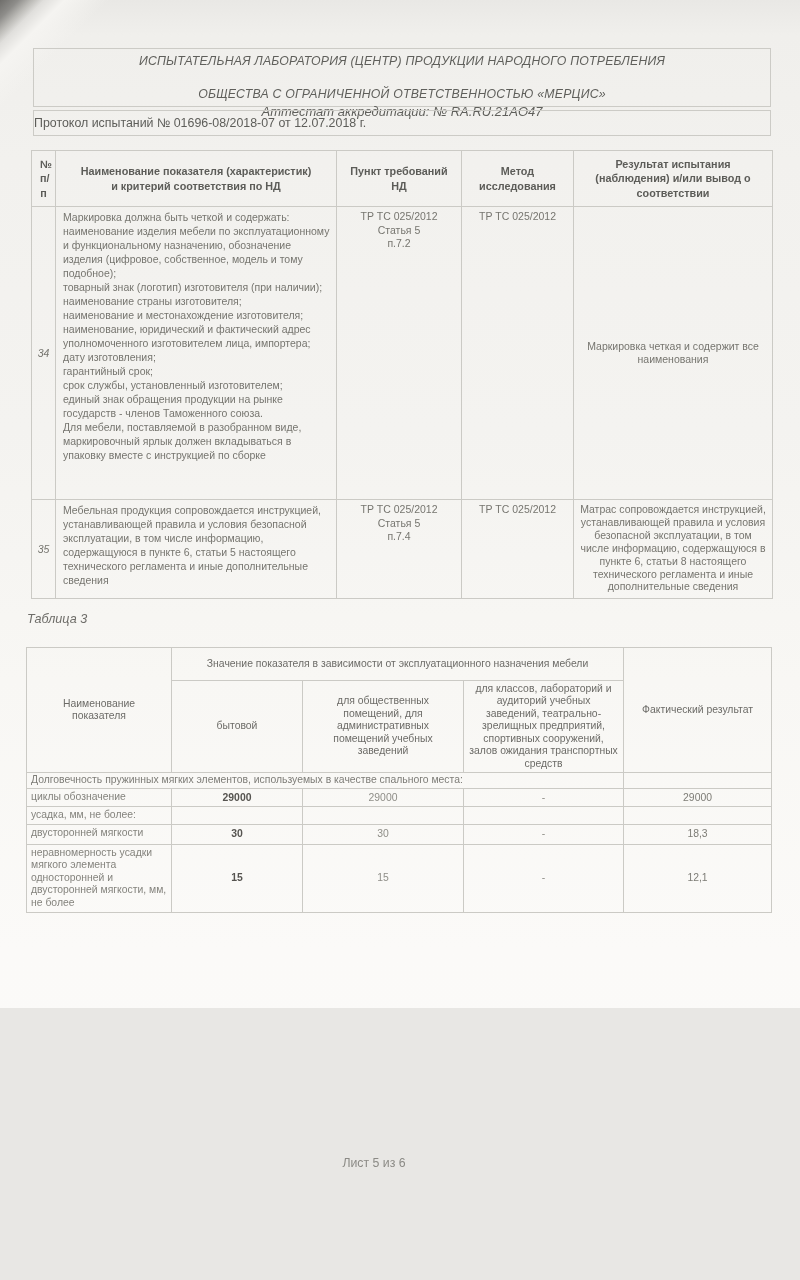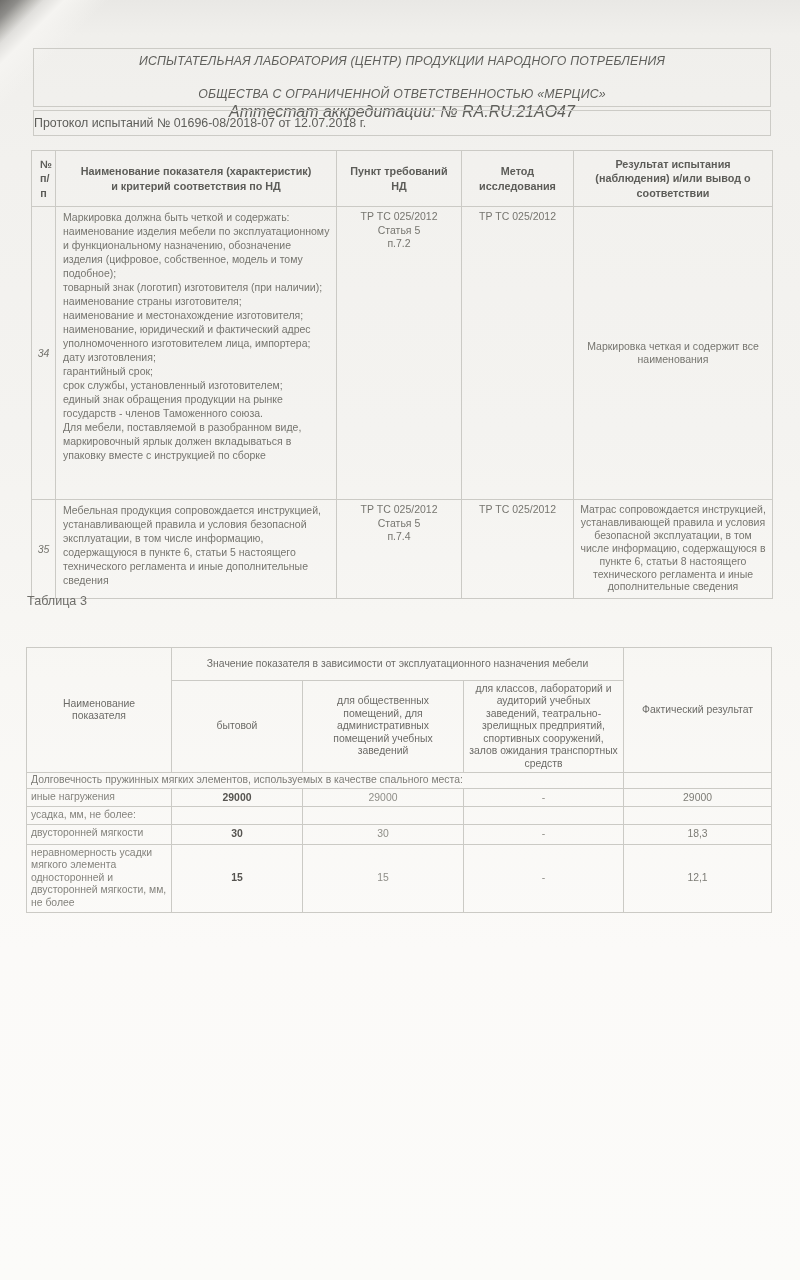--- a/index.html
+++ b/index.html
@@ -3,38 +3,38 @@
 <meta charset="utf-8">
 <style>
   html,body{margin:0;padding:0;}
   body{
     width:800px;height:1280px;
     font-family:"Liberation Sans", sans-serif;
     background:#e8e7e4;
     overflow:hidden;
   }
   .page{
-    position:relative;width:800px;height:1280px;
+    position:relative;width:800px;height:1008px;
     background:linear-gradient(180deg,#e9e8e5 0px,#f0efec 35px,#f2f1ee 160px,#f4f3f0 430px,#f8f7f4 680px,#fbfaf8 950px,#fbfbf9 1280px);
   }
   
   .fold{
     position:absolute;top:0;left:0;width:130px;height:130px;
     background:linear-gradient(135deg,#6f6e6b 0%,#8d8c89 7%,#b9b8b4 12%,#e0dfdc 17%,#f5f4f1 25%,rgba(245,244,241,0) 42%);
     pointer-events:none;
   }
   .hdr-box{
     position:absolute;left:33px;top:48px;width:736px;height:57px;
     border:1px solid #ccCBc6;border-color:#cccbc6;
     text-align:center;color:#5f5f5b;
     font-style:italic;
   }
   .hdr-line{font-size:12.3px;line-height:16px;font-weight:400;letter-spacing:.2px;margin-top:17px;}
   .hdr-line.first{margin-top:4px;}
-  .hdr-accr{font-size:16px;line-height:16px;margin-top:2px;}
+  .hdr-accr{font-size:13px;line-height:16px;margin-top:2px;}
   .protocol-box{
     position:absolute;left:33px;top:110px;width:736px;height:24px;
     border:1px solid #cccbc6;
     text-align:left;font-size:12.4px;line-height:24px;color:#5d5d59;
   }
   table{border-collapse:collapse;table-layout:fixed;position:absolute;}
   .t1{left:31px;top:150px;width:741px;}
   .t3{left:26px;top:647px;width:745px;}
   td,th{border:1px solid #cbcac5;padding:2px 5px;vertical-align:top;box-sizing:border-box;}
   .t1 th{
@@ -44,21 +44,21 @@
   .t1 td{font-size:10.5px;color:#76756f;}
   .row34 td{height:293px;}
   .row35 td{height:99px;}
   .cell-num{text-align:center;vertical-align:middle;color:#6e6d68;font-style:italic;}
   .cell-ind{white-space:pre-line;line-height:14px;padding-left:7px;padding-top:3px;color:#7b7a74;}
   .cell-req{white-space:pre-line;text-align:center;line-height:13.5px;padding-top:3px;color:#6f6e69;}
   .cell-met{text-align:center;line-height:13.5px;padding-top:3px;color:#6f6e69;}
   .cell-res-mid{text-align:center;vertical-align:middle;line-height:13.5px;color:#6f6e69;}
   .cell-res-top{text-align:center;vertical-align:top;line-height:12.9px;padding-top:3px;color:#6f6e69;}
   .t3-label{
-    position:absolute;left:27px;top:594px;font-size:12.6px;color:#6e6d69;
+    position:absolute;left:27px;top:612px;font-size:12.6px;color:#6e6d69;font-style:italic;
   }
   .t3 td{font-size:10.4px;color:#807f7a;line-height:1.2;}
   .t3 .h{text-align:center;vertical-align:middle;color:#6c6b67;}
   .t3 .span-h{height:33px;}
   .t3 .sub-h td{height:87px;}
   .t3 .section td{height:16px;padding:1px 4px;color:#7d7c77;}
   .t3 .r-cycles td{height:18px;}
   .t3 .r-label td{height:16px;}
   .t3 .r-two td{height:20px;}
   .t3 .r-uneven td{height:68px;}
@@ -163,21 +163,21 @@
       <tr class="sub-h">
         <td class="h">бытовой</td>
         <td class="h">для общественных помещений, для административных помещений учебных заведений</td>
         <td class="h">для классов, лабораторий и аудиторий учебных заведений, театрально-зрелищных предприятий, спортивных сооружений, залов ожидания транспортных средств</td>
       </tr>
       <tr class="section">
         <td colspan="4">Долговечность пружинных мягких элементов, используемых в качестве спального места:</td>
         <td></td>
       </tr>
       <tr class="r-cycles">
-        <td class="name">иные нагружения</td>
+        <td class="name">циклы обозначение</td>
         <td class="val b">29000</td>
         <td class="val l">29000</td>
         <td class="val l">-</td>
         <td class="val r">29000</td>
       </tr>
       <tr class="r-label">
         <td class="name">усадка, мм, не более:</td>
         <td class="val"></td>
         <td class="val"></td>
         <td class="val"></td>
@@ -193,14 +193,15 @@
       <tr class="r-uneven">
         <td class="name">неравномерность усадки мягкого элемента односторонней и двусторонней мягкости, мм, не более</td>
         <td class="val b">15</td>
         <td class="val l">15</td>
         <td class="val l">-</td>
         <td class="val r">12,1</td>
       </tr>
     </tbody>
   </table>
 
+  <div class="footer">Лист 5 из 6</div>
 
 </div>
 
 </body></html>

